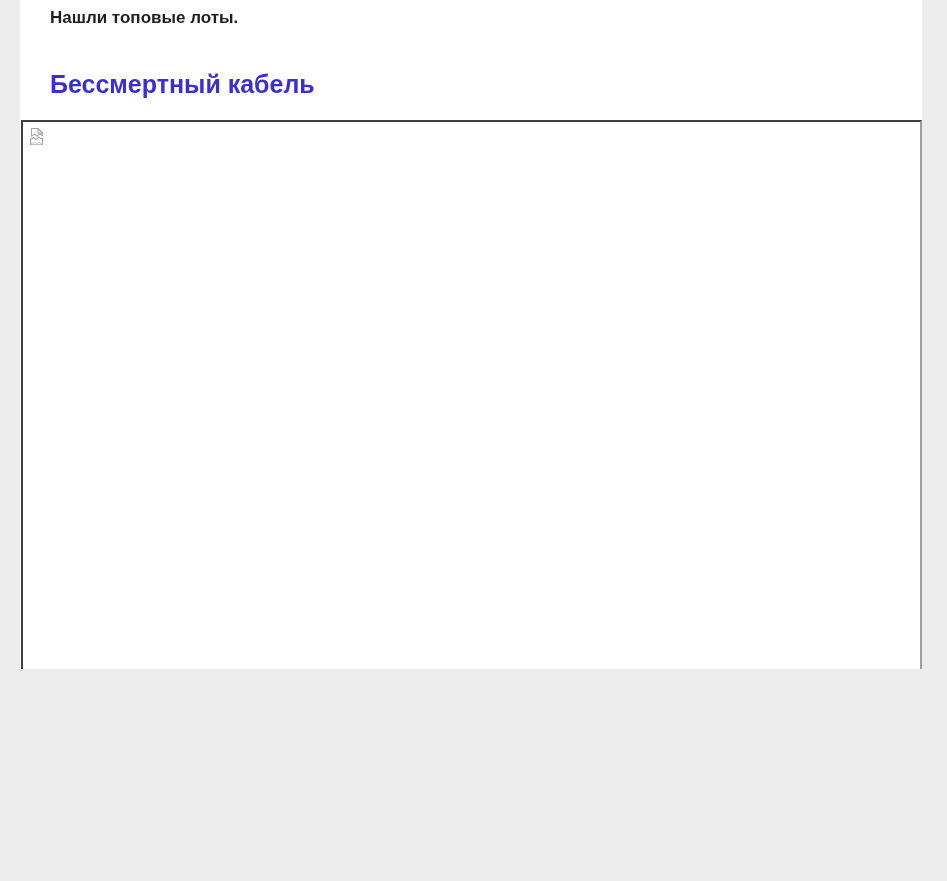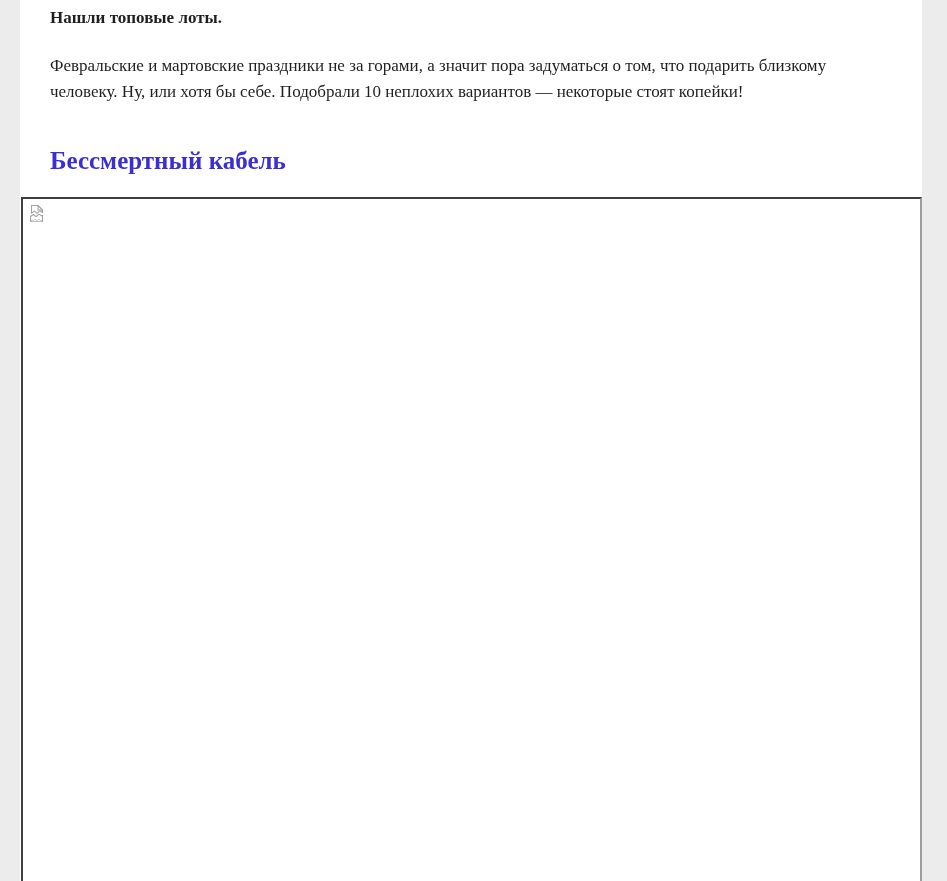--- a/index.html
+++ b/index.html
@@ -15,25 +15,24 @@
     position: relative;
     width: 947px;
     height: 881px;
     background: #ececec;
   }
   .panel {
     position: absolute;
     left: 20px;
     top: 0;
     width: 902px;
-    height: 881px;
+    height: 669px;
     background: #ffffff;
     display: flex;
     flex-direction: column;
-    font-family: Liberation Serif, serif;
   }
   .article {
     padding: 8px 30px 0 30px;
     flex: 0 0 auto;
   }
   .article-heading {
     margin: 0;
     font-size: 17px;
     line-height: 20px;
     font-weight: 700;
@@ -72,21 +71,20 @@
 </style>
 </head>
 <body>
 
 <div class="page">
   <div class="panel">
 
     <div class="article">
       <h3 class="article-heading">Нашли топовые лоты.</h3>
 
-      <p class="article-paragraph">Февральские и мартовские праздники не за горами, а значит пора задуматься о том, что подарить близкому человеку. Ну, или хотя бы себе. Подобрали 10 неплохих вариантов — некоторые стоят копейки!</p>
 
       <h2 class="section-link">Бессмертный кабель</h2>
     </div>
 
     <div class="image-box">
       <span class="broken-icon">
         <svg width="20" height="22" viewBox="0 0 20 22" xmlns="http://www.w3.org/2000/svg">
 
           <path d="M4.5 2.5 h6.5 l4.5 4.5 v2.5 l-2.5 -1.8 -3 2.6 -2.6 -2.2 -2.9 2 z" fill="#ffffff" stroke="#a3a3a3" stroke-width="1.1" stroke-linejoin="round"></path>
           <path d="M11 2.5 v4.5 h4.5" fill="none" stroke="#a3a3a3" stroke-width="1.1"></path>

